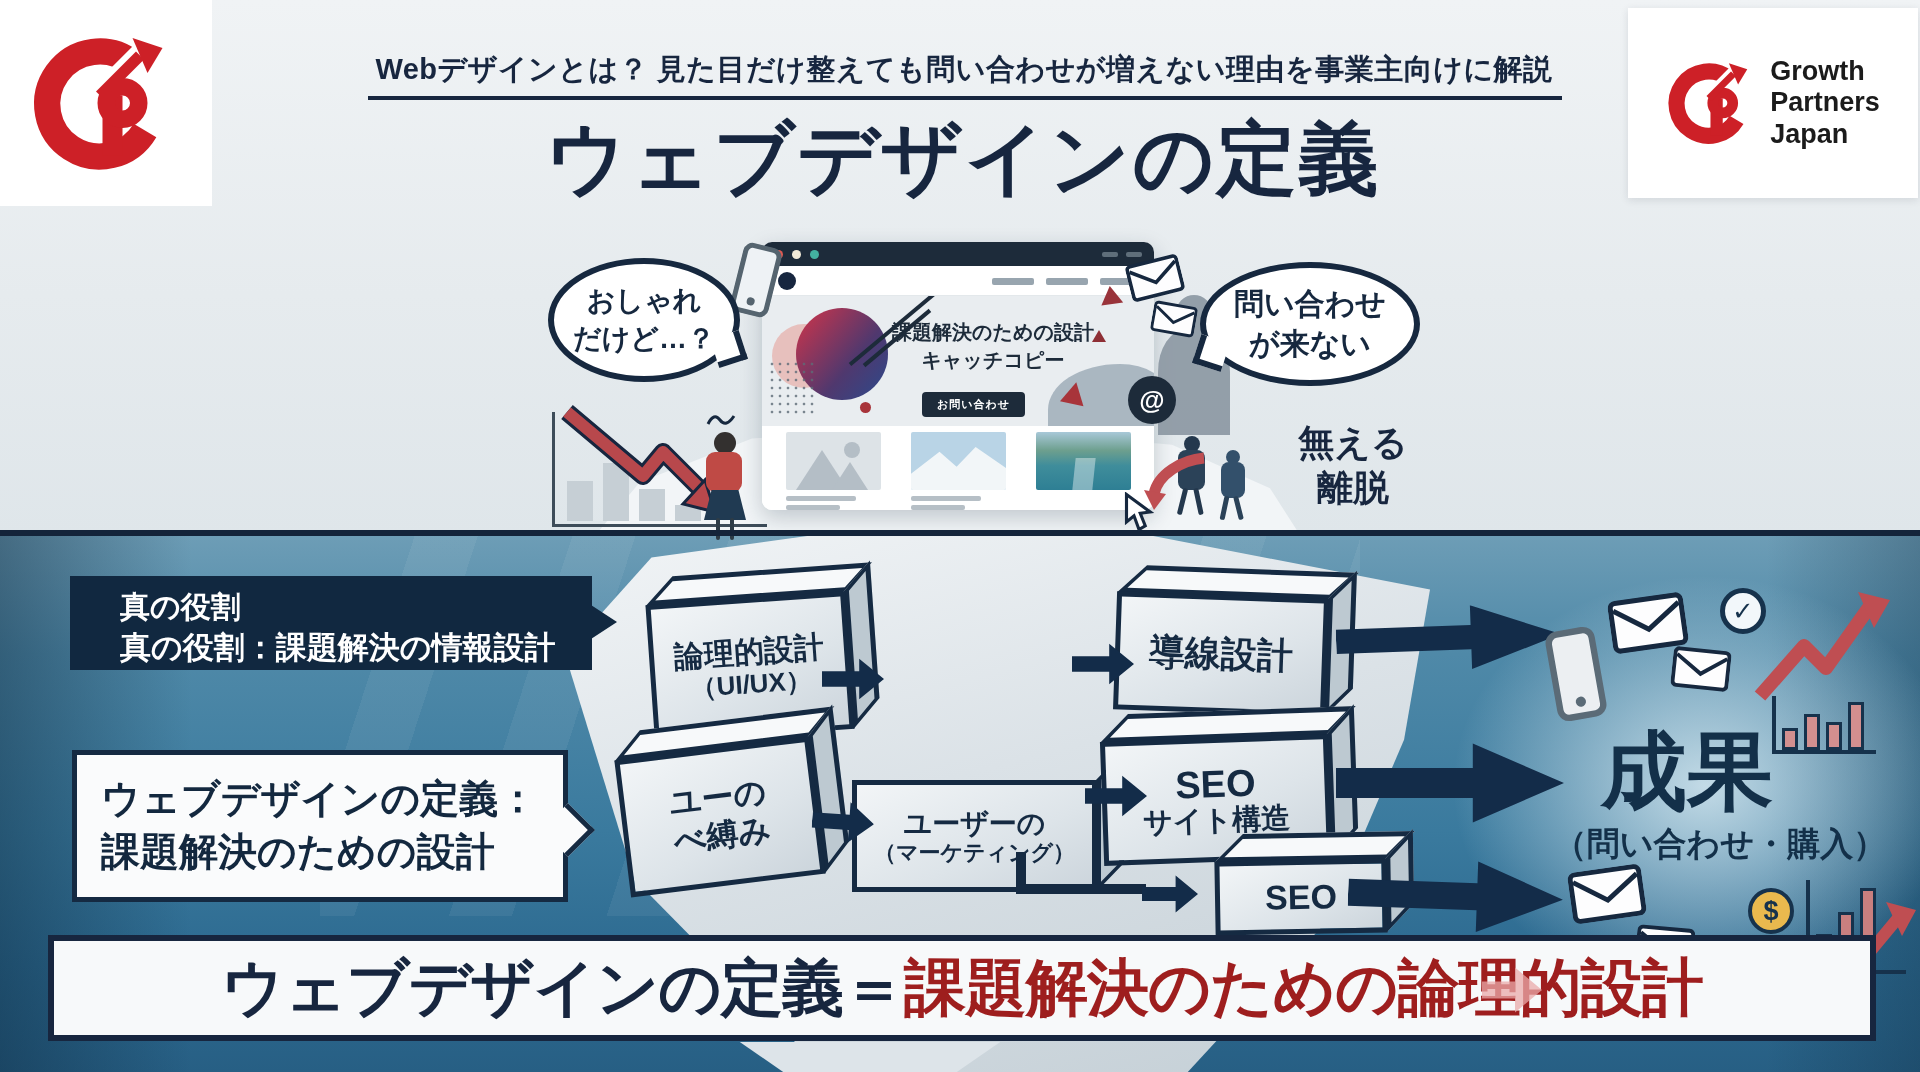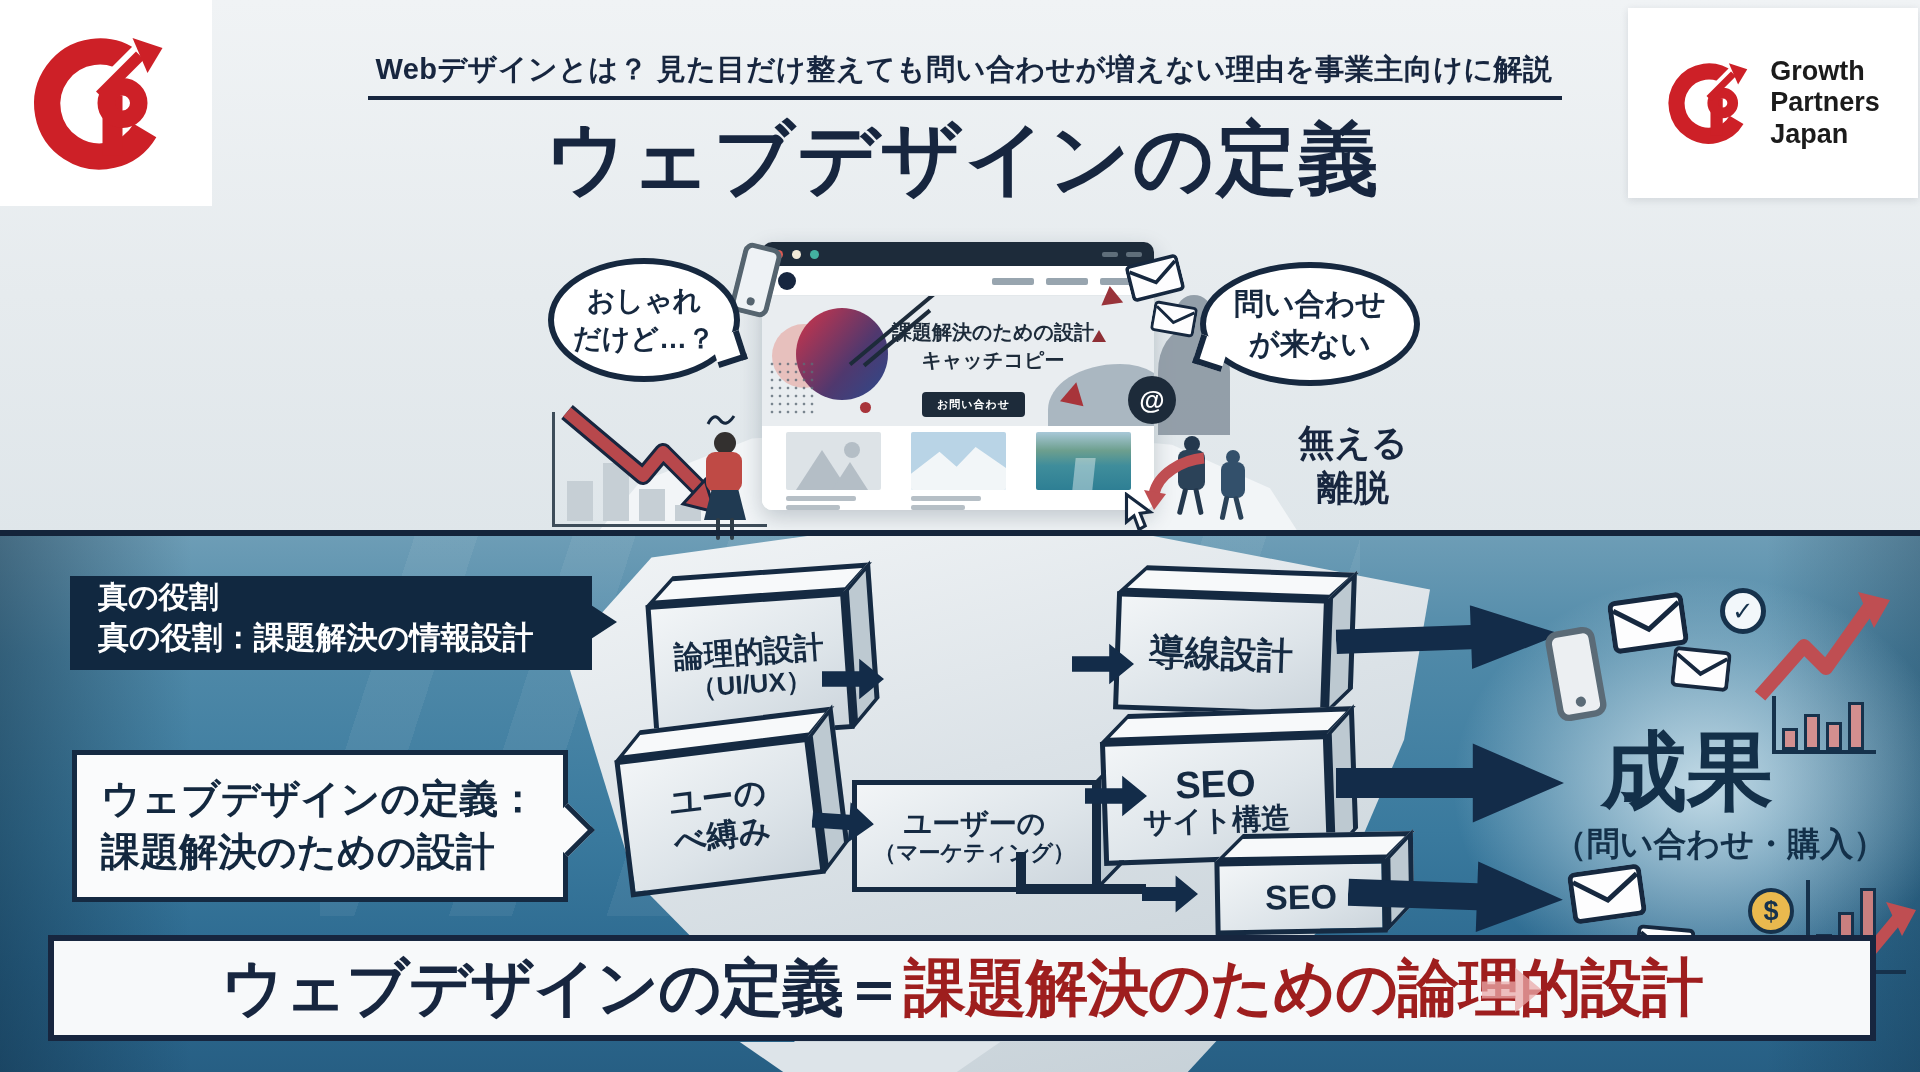--- a/index.html
+++ b/index.html
@@ -75,21 +75,21 @@
   .b-side { position:absolute; right:-27px; width:28px; top:0; bottom:0; background:#bdc9d1;
             border:5px solid #152a42; transform:skewY(-46deg); transform-origin:left top; z-index:1; }
 
   .arrow { position:absolute; background:#132c49; z-index:4;
            clip-path:polygon(0 34%,60% 34%,60% 8%,100% 50%,60% 92%,60% 66%,0 66%); }
   .connector { position:absolute; background:#152a42; z-index:3; }
 
   
   .role-box { position:absolute; left:70px; top:576px; width:522px; height:94px; background:#112840;
               color:#fff; font-weight:800; z-index:6; display:flex; flex-direction:column;
-              justify-content:flex-start; padding-left:28px; line-height:1.38; }
+              justify-content:flex-end; padding-left:50px; line-height:1.38; }
   .role-tail { position:absolute; right:-25px; top:29px; width:0; height:0;
                border-left:26px solid #112840; border-top:17px solid transparent; border-bottom:17px solid transparent; }
   .def-box { position:absolute; left:72px; top:750px; width:496px; height:152px; background:#fafbfc;
              border:5px solid #152a42; color:#13283f; font-weight:900; z-index:6;
              display:flex; flex-direction:column; justify-content:center; padding-left:24px; line-height:1.35; }
   .def-tail { position:absolute; right:-24px; top:56px; width:38px; height:38px; background:#fafbfc;
               border-top:5px solid #152a42; border-right:5px solid #152a42; transform:rotate(45deg); }
 
   
   .outcome-title { position:absolute; left:1557px; top:714px; width:260px; text-align:center;

